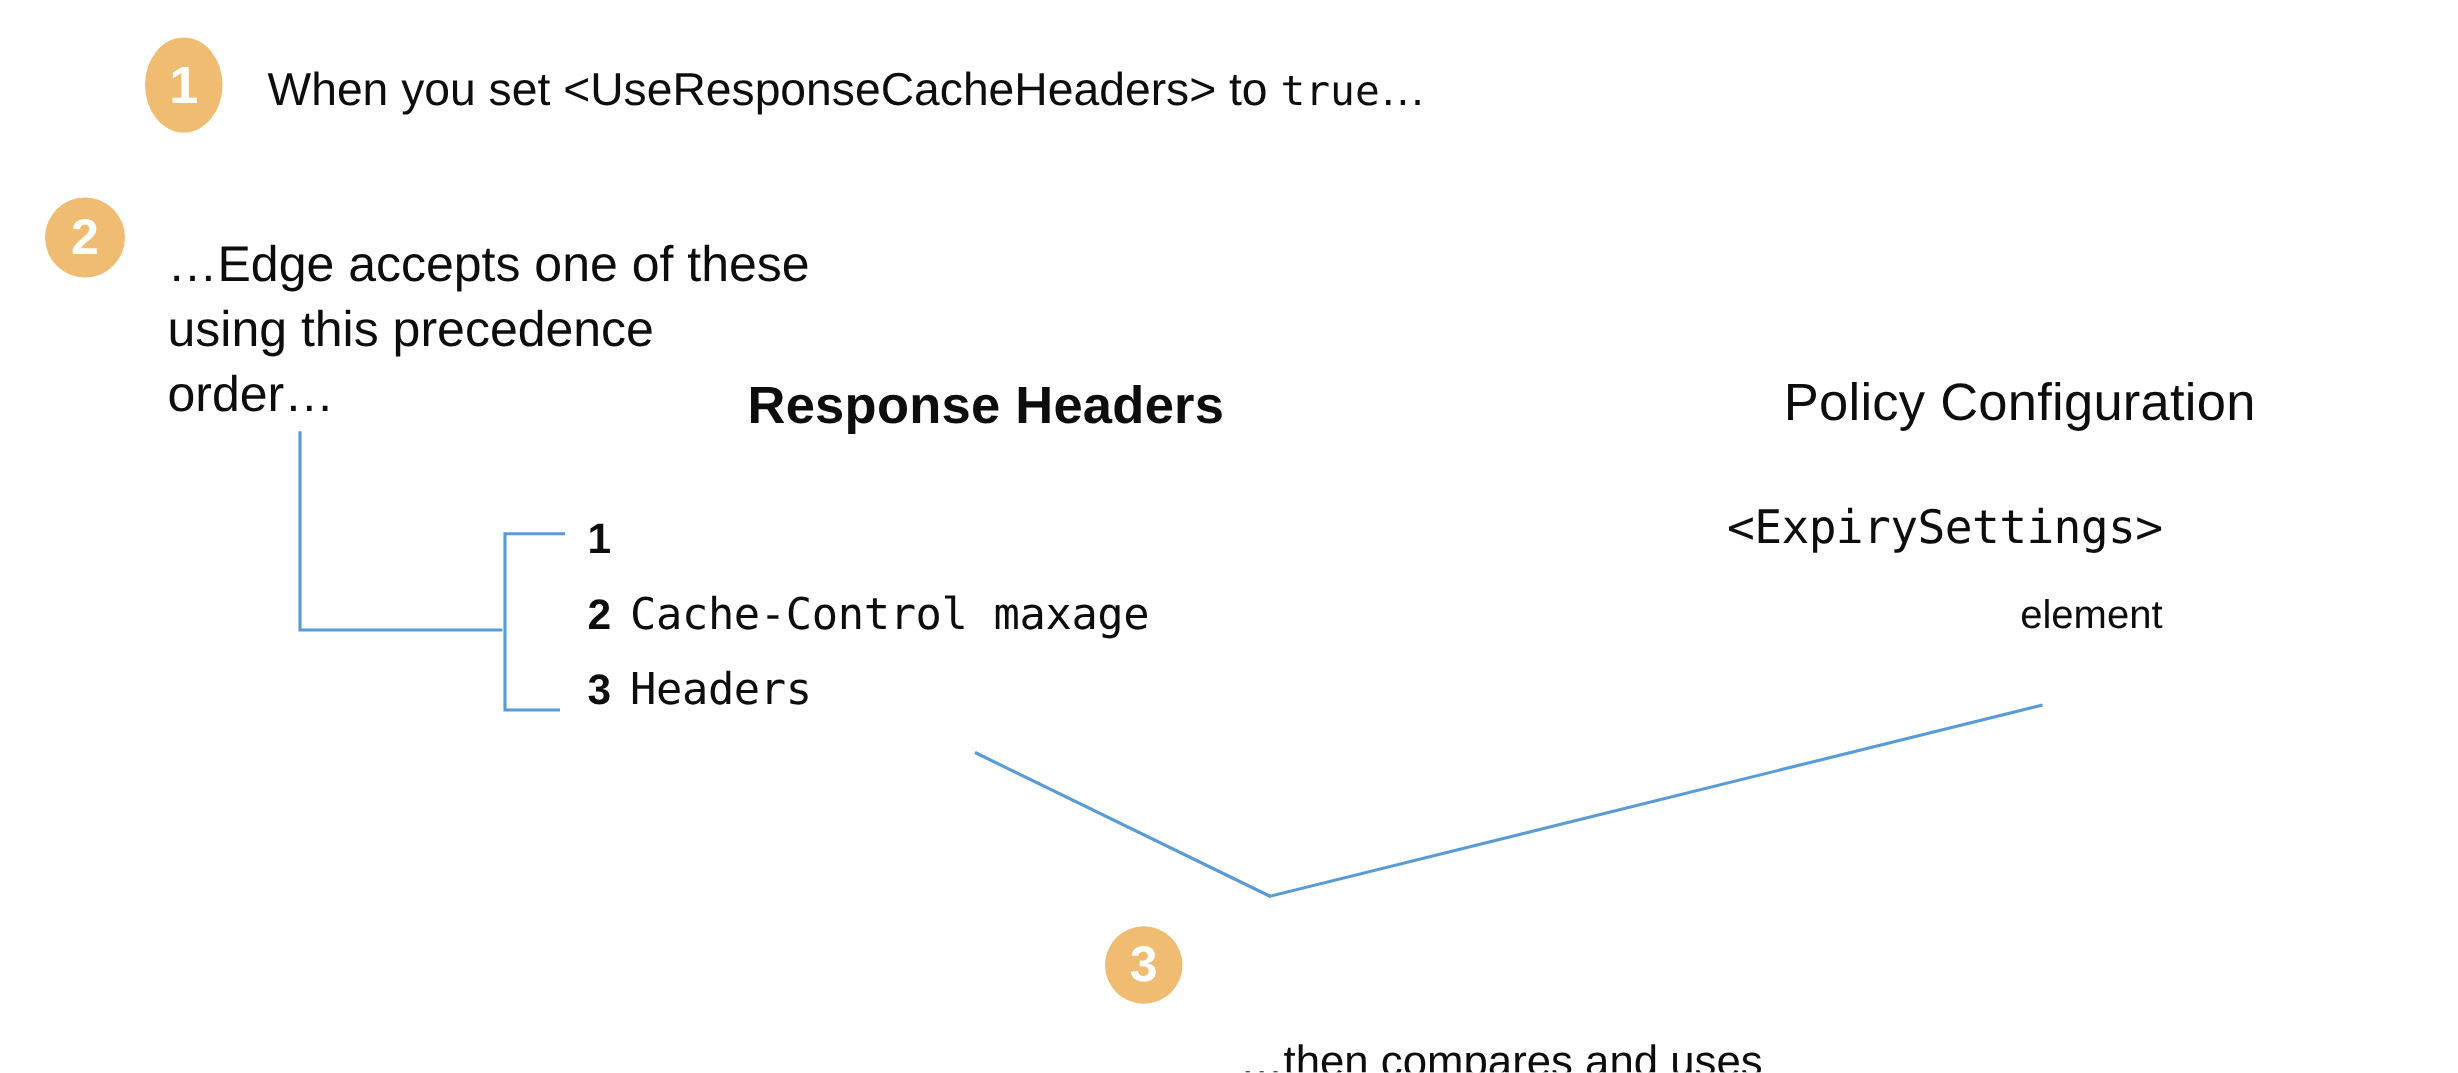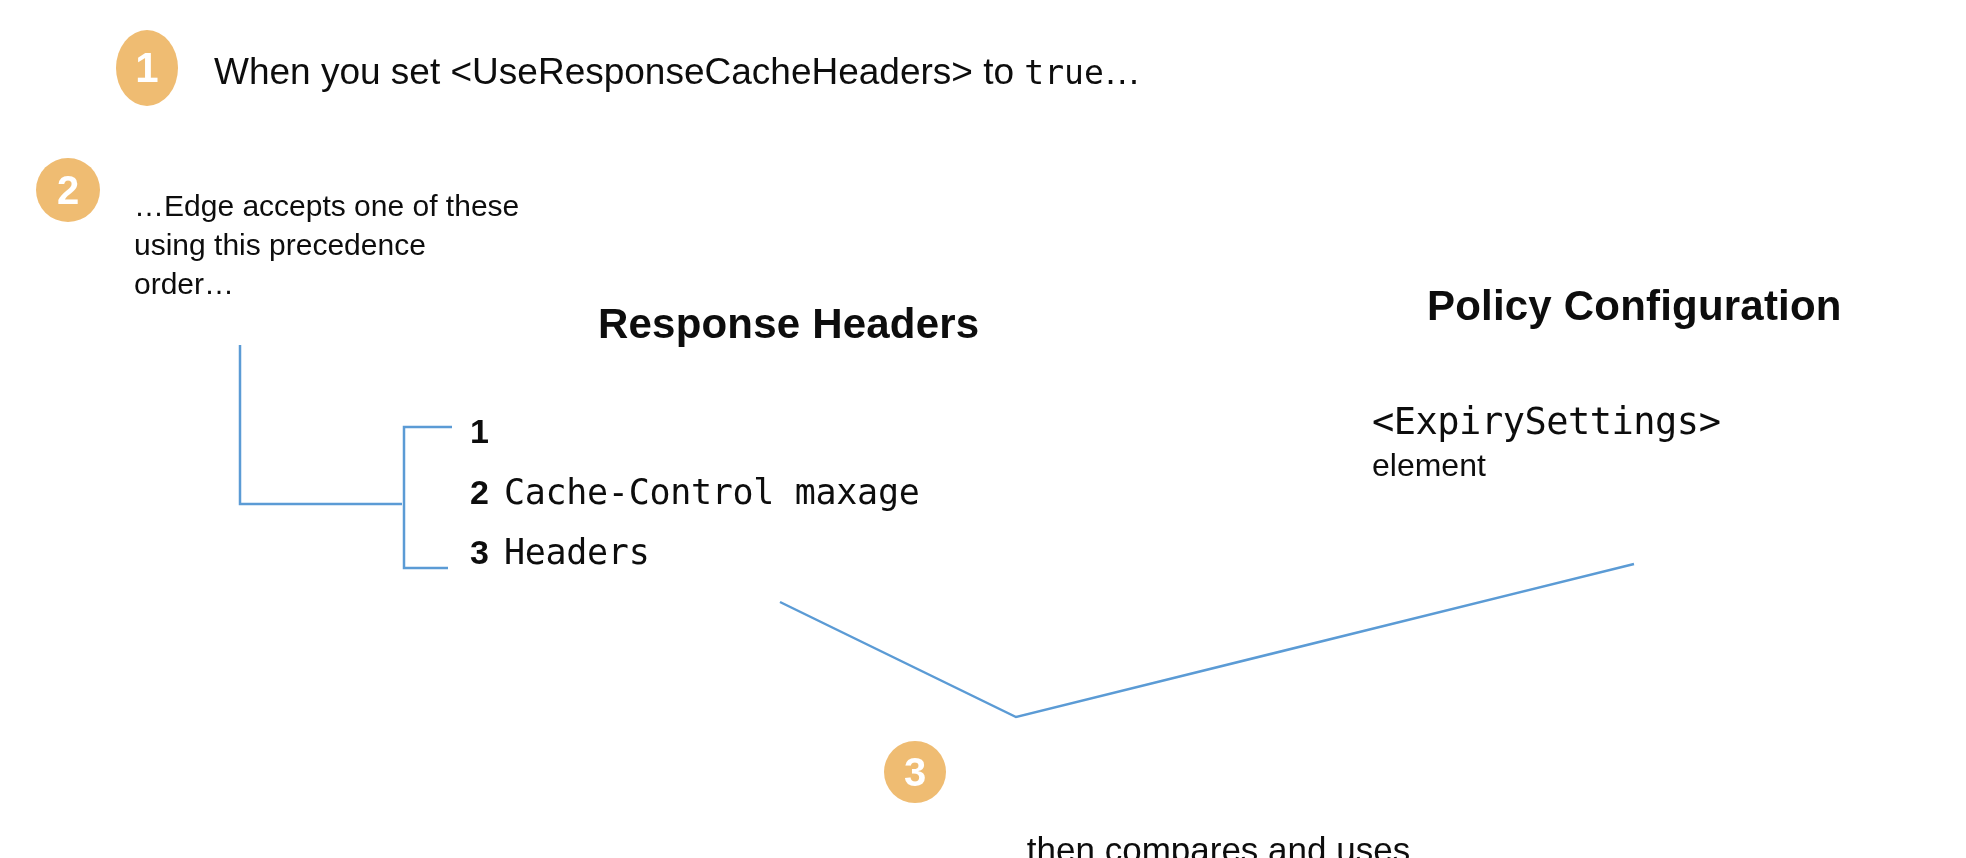--- a/index.html
+++ b/index.html
@@ -78,21 +78,21 @@
     white-space: nowrap;
   }
   .callout-1 .mono {
     font-family: "DejaVu Sans Mono", "Liberation Mono", monospace;
     font-size: 33px;
   }
   .callout-2 {
     left: 134px;
     top: 186px;
     width: 520px;
-    font-size: 30px;
+    font-size: 40px;
     line-height: 1.30;
   }
   .callout-3 {
     left: 966px;
     top: 736px;
     width: 470px;
     text-align: center;
     font-size: 35px;
     line-height: 1.30;
   }
@@ -104,22 +104,21 @@
     letter-spacing: 0.2px;
     white-space: nowrap;
   }
   .heading-response {
     left: 598px;
     top: 300px;
     font-weight: bold;
   }
   .heading-policy {
     left: 1427px;
-    top: 282px;
-    font-weight: bold;
+    top: 298px;
   }
 
   
   #precedence-list {
     position: absolute;
     left: 470px;
     top: 412px;
     list-style: none;
     margin: 0;
     padding: 0;
@@ -139,37 +138,37 @@
   .item-text {
     font-family: "DejaVu Sans Mono", "Liberation Mono", monospace;
     font-size: 35px;
     letter-spacing: -0.3px;
     white-space: nowrap;
   }
 
   
   #policy-element {
     position: absolute;
-    left: 1372px;
+    left: 1320px;
     top: 400px;
     width: 410px;
-    text-align: left;
+    text-align: right;
   }
   #policy-element .policy-tag {
     font-family: "DejaVu Sans Mono", "Liberation Mono", monospace;
     font-size: 37px;
     letter-spacing: -0.5px;
     display: block;
     white-space: nowrap;
   }
   #policy-element .policy-sub {
     font-family: "Liberation Sans", sans-serif;
     font-size: 32px;
     display: block;
-    margin-top: 4px;
+    margin-top: 30px;
   }
 </style>
 </head>
 <body>
 
 <div id="stage">
 
   <svg id="connectors" viewBox="0 0 1966 858" width="1966" height="858" xmlns="http://www.w3.org/2000/svg" fill="none">
 
     <polyline points="240,345 240,504 402,504" stroke="#5b9bd5" stroke-width="2.5" fill="none"></polyline>

